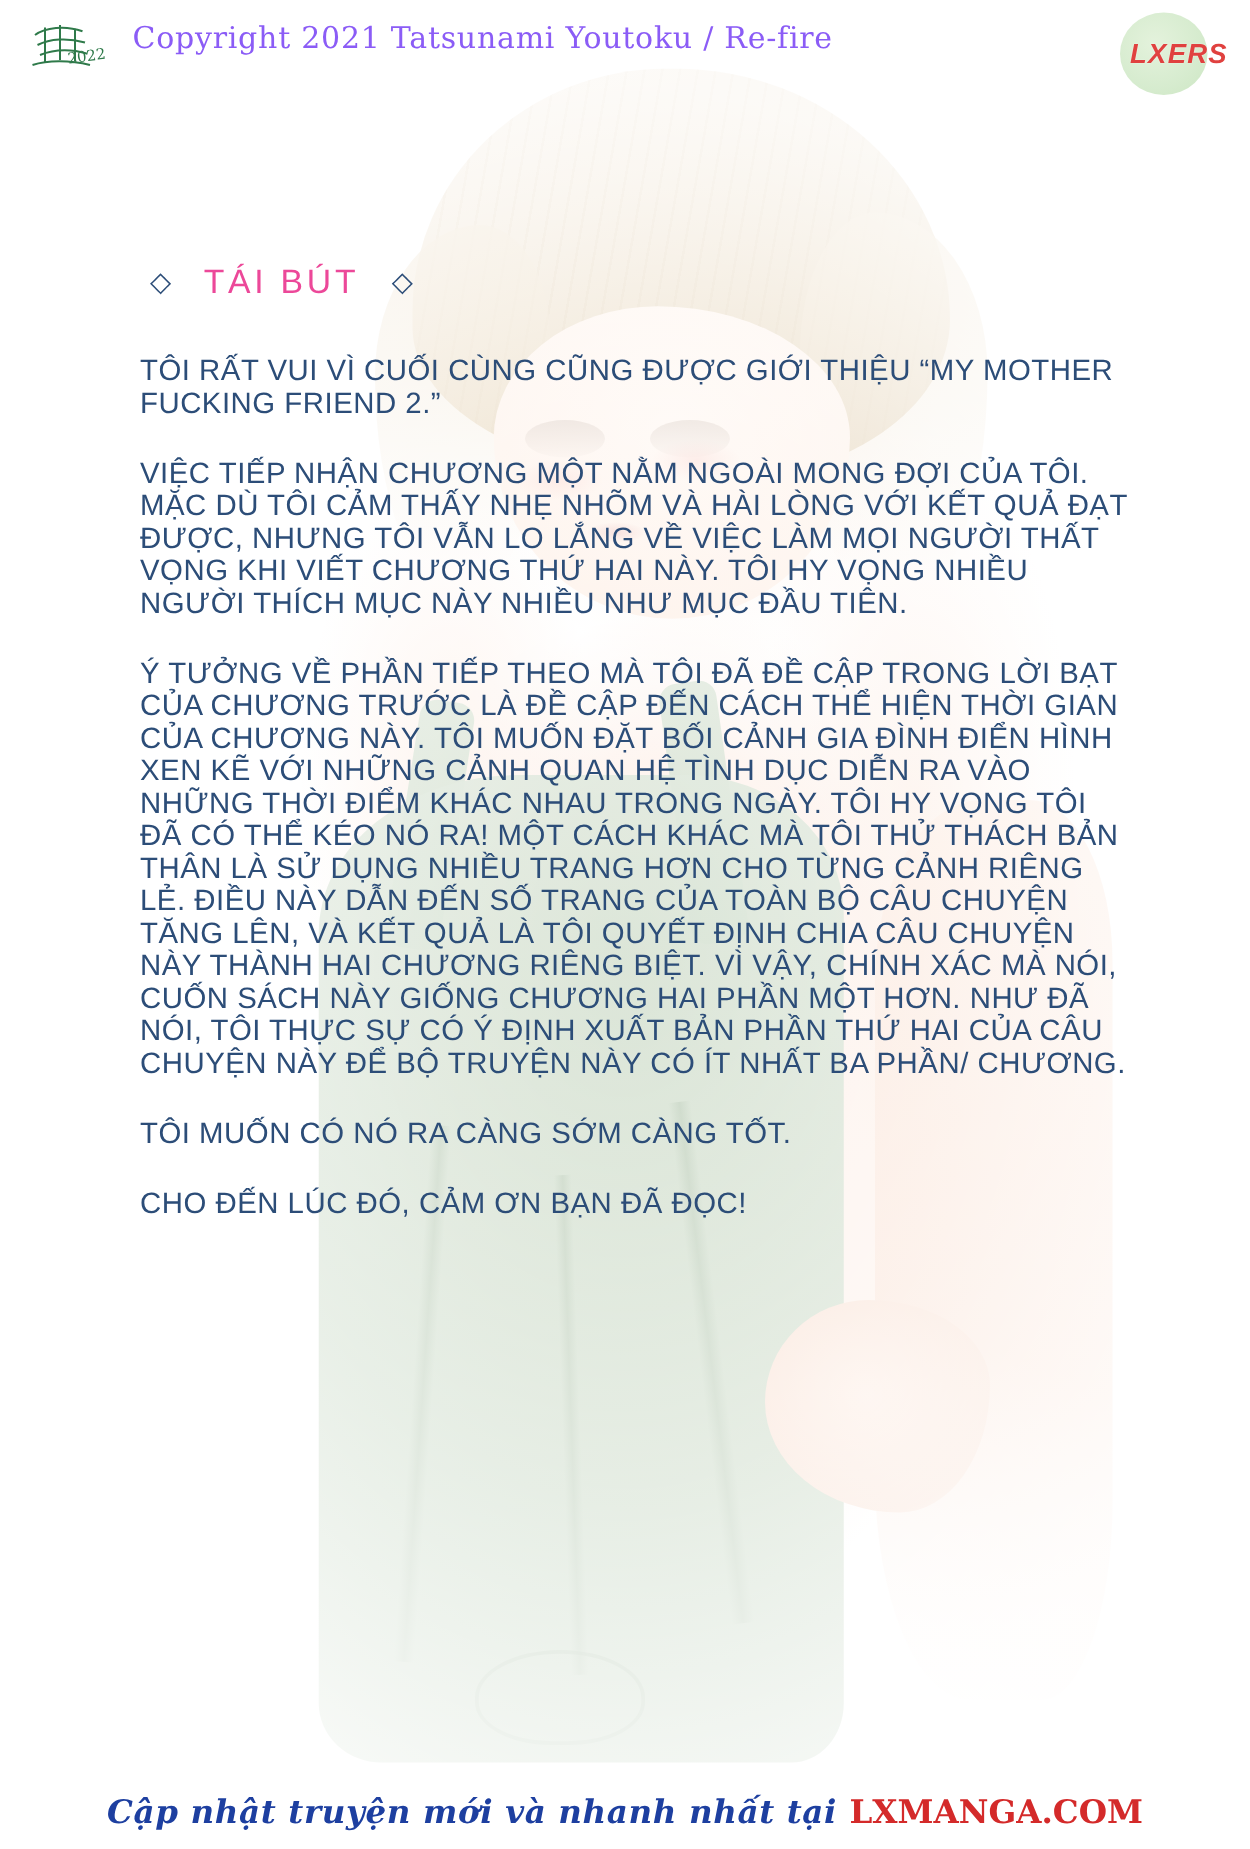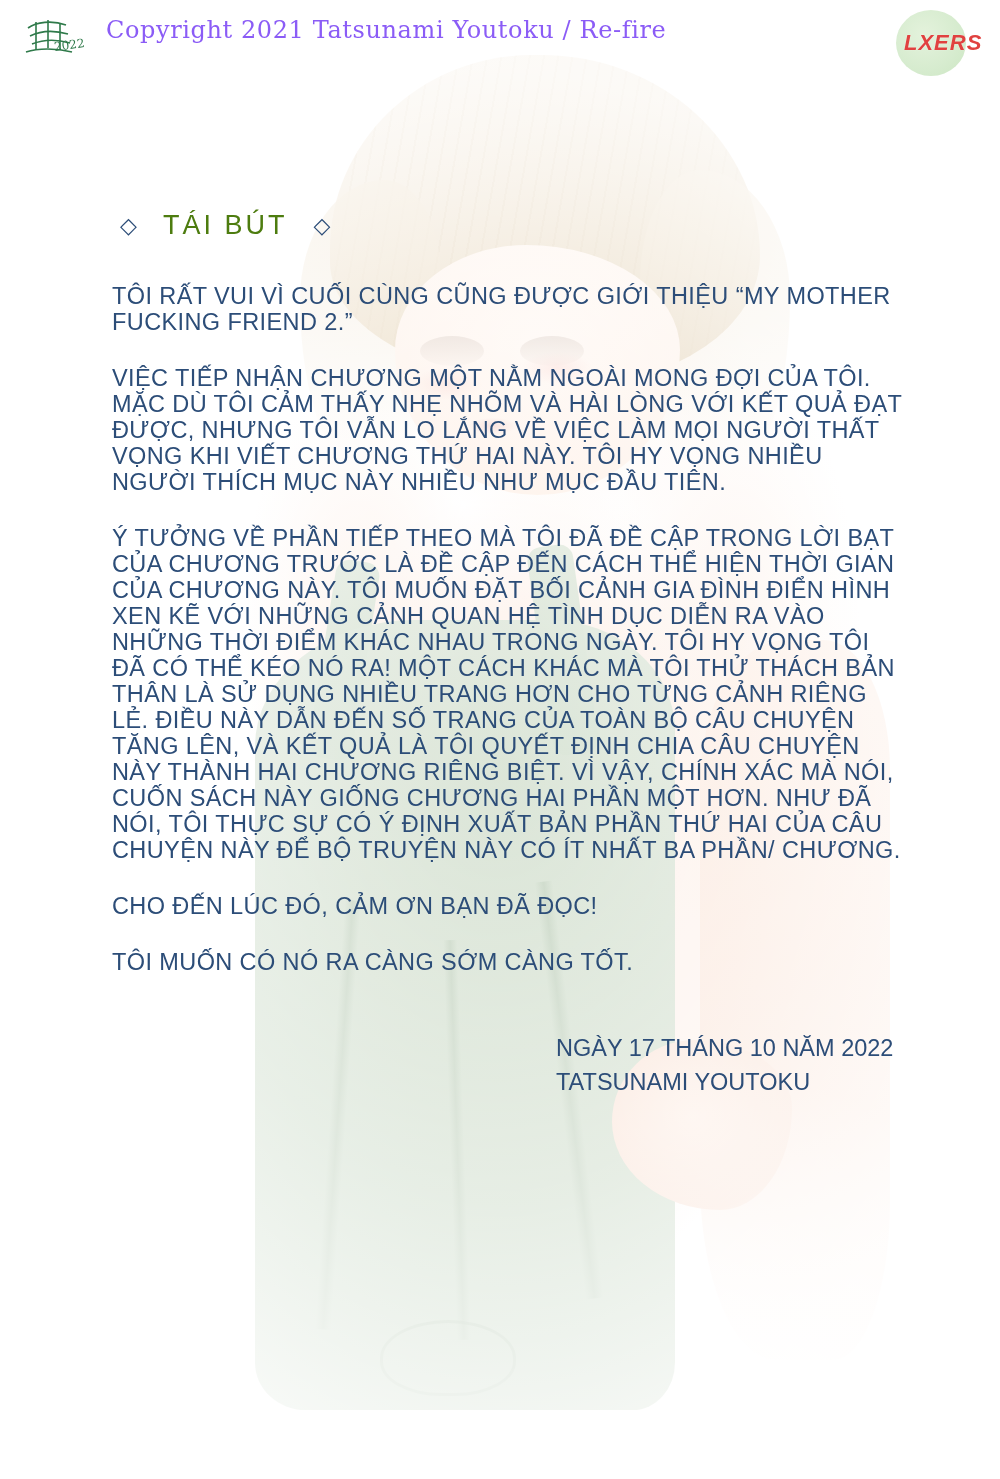--- a/index.html
+++ b/index.html
@@ -259,21 +259,21 @@
     padding-left: 8px;
   }
   .diamond {
     font-size: 22px;
     color: #2c4d78;
     line-height: 1;
   }
   .title-text {
     font-size: 27px;
     letter-spacing: 3px;
-    color: #4d7c0f;
+    color: #ec4899;
   }
   .para {
     font-size: 23.5px;
     line-height: 26px;
     letter-spacing: 0.4px;
     margin: 0 0 30px 0;
     color: #2c4d78;
     text-transform: uppercase;
   }
   .signature {
@@ -371,23 +371,23 @@
 
     <div class="title-row">
       <span class="diamond">◇</span>
       <span class="title-text">TÁI BÚT</span>
       <span class="diamond">◇</span>
     </div>
 
     <p class="para">Tôi rất vui vì cuối cùng cũng được giới thiệu “My Mother Fucking Friend 2.”</p>
     <p class="para">Việc tiếp nhận chương một nằm ngoài mong đợi của tôi. Mặc dù tôi cảm thấy nhẹ nhõm và hài lòng với kết quả đạt được, nhưng tôi vẫn lo lắng về việc làm mọi người thất vọng khi viết chương thứ hai này. Tôi hy vọng nhiều người thích mục này nhiều như mục đầu tiên.</p>
     <p class="para">Ý tưởng về phần tiếp theo mà tôi đã đề cập trong lời bạt của chương trước là đề cập đến cách thể hiện thời gian của chương này. Tôi muốn đặt bối cảnh gia đình điển hình xen kẽ với những cảnh quan hệ tình dục diễn ra vào những thời điểm khác nhau trong ngày. Tôi hy vọng tôi đã có thể kéo nó ra! Một cách khác mà tôi thử thách bản thân là sử dụng nhiều trang hơn cho từng cảnh riêng lẻ. Điều này dẫn đến số trang của toàn bộ câu chuyện tăng lên, và kết quả là tôi quyết định chia câu chuyện này thành hai chương riêng biệt. Vì vậy, chính xác mà nói, cuốn sách này giống chương hai phần một hơn. Như đã nói, tôi thực sự có ý định xuất bản phần thứ hai của câu chuyện này để bộ truyện này có ít nhất ba phần/ chương.</p>
+    <p class="para">Tôi muốn có nó ra càng sớm càng tốt.</p>
     <p class="para">Cho đến lúc đó, cảm ơn bạn đã đọc!</p>
-    <p class="para">Tôi muốn có nó ra càng sớm càng tốt.</p>
-
-    <div class="signature">
-      <div>Ngày 17 tháng 10 năm 2022</div>
-      <div>Tatsunami Youtoku</div>
-    </div>
-  </div>
-
+
+  </div>
+
+  <div class="footer">
+    <span class="footer-text">Cập nhật truyện mới và nhanh nhất tại</span>
+    <span class="footer-site">LXMANGA.COM</span>
+  </div>
 
 </div>
 
 </body></html>

